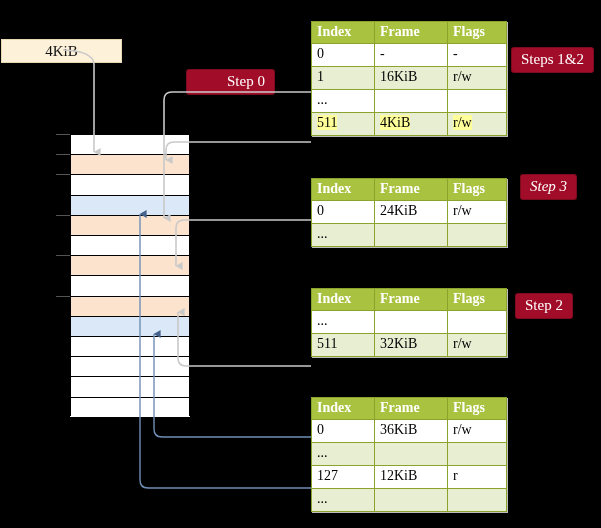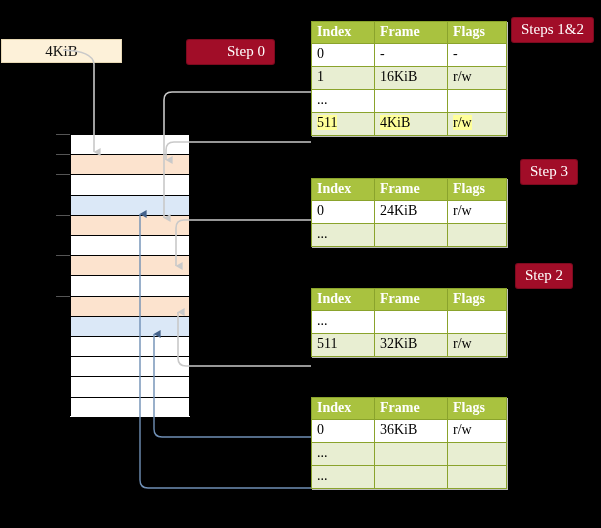--- a/index.html
+++ b/index.html
@@ -12,20 +12,21 @@
     background:#a10d28;
     color:#ffffff;
     font-family:"Liberation Serif",serif;
     font-size:15px;
     line-height:19px;
     padding:2px 9px 3px 9px;
     border-radius:2px;
     white-space:nowrap;
     text-align:center;
     box-shadow:0 0 0 1px #7d0a1f;
+    margin-top:30px;
   }
 
   
   .pagebox{
     position:absolute;
     background:#fdf1d9;
     border:1px solid #e7d8b4;
     font-size:15px;
     line-height:22px;
     text-align:center;
@@ -90,21 +91,21 @@
 </style>
 </head>
 <body>
 
 <div class="pagebox" id="page-box" style="left:1px;top:39px;width:119px;height:22px;">
   <span>4KiB</span>
 </div>
 
 <div class="badge" style="left:187px;top:40px;padding-left:40px;">Step 0</div>
 <div class="badge" style="left:512px;top:18px;">Steps 1&amp;2</div>
-<div class="badge" style="left:521px;top:160px;">Step 3</div>
+<div class="badge" style="left:521px;top:145px;font-style:italic;">Step 3</div>
 <div class="badge" style="left:516px;top:264px;">Step 2</div>
 
 <div id="frames">
     <div class="frame" style="top: 0px;"></div>
     <div class="frame orange" style="top: 20.2px;"></div>
     <div class="frame" style="top: 40.4px;"></div>
     <div class="frame blue" style="top: 60.6px;"></div>
     <div class="frame orange" style="top: 80.8px;"></div>
     <div class="frame" style="top: 101px;"></div>
     <div class="frame orange" style="top: 121.2px;"></div>
@@ -218,20 +219,25 @@
         <tr>
           <td class="c-index">0</td>
           <td class="c-frame">36KiB</td>
           <td class="c-flags">r/w</td>
         </tr>
         <tr class="alt">
           <td class="c-index">...</td>
           <td class="c-frame"></td>
           <td class="c-flags"></td>
         </tr>
+        <tr>
+          <td class="c-index">127</td>
+          <td class="c-frame">12KiB</td>
+          <td class="c-flags">r</td>
+        </tr>
         <tr class="alt">
           <td class="c-index">...</td>
           <td class="c-frame"></td>
           <td class="c-flags"></td>
         </tr>
       </tbody>
     </table>
   </div>
 
 <svg id="wires" viewBox="0 0 601 528" xmlns="http://www.w3.org/2000/svg">

